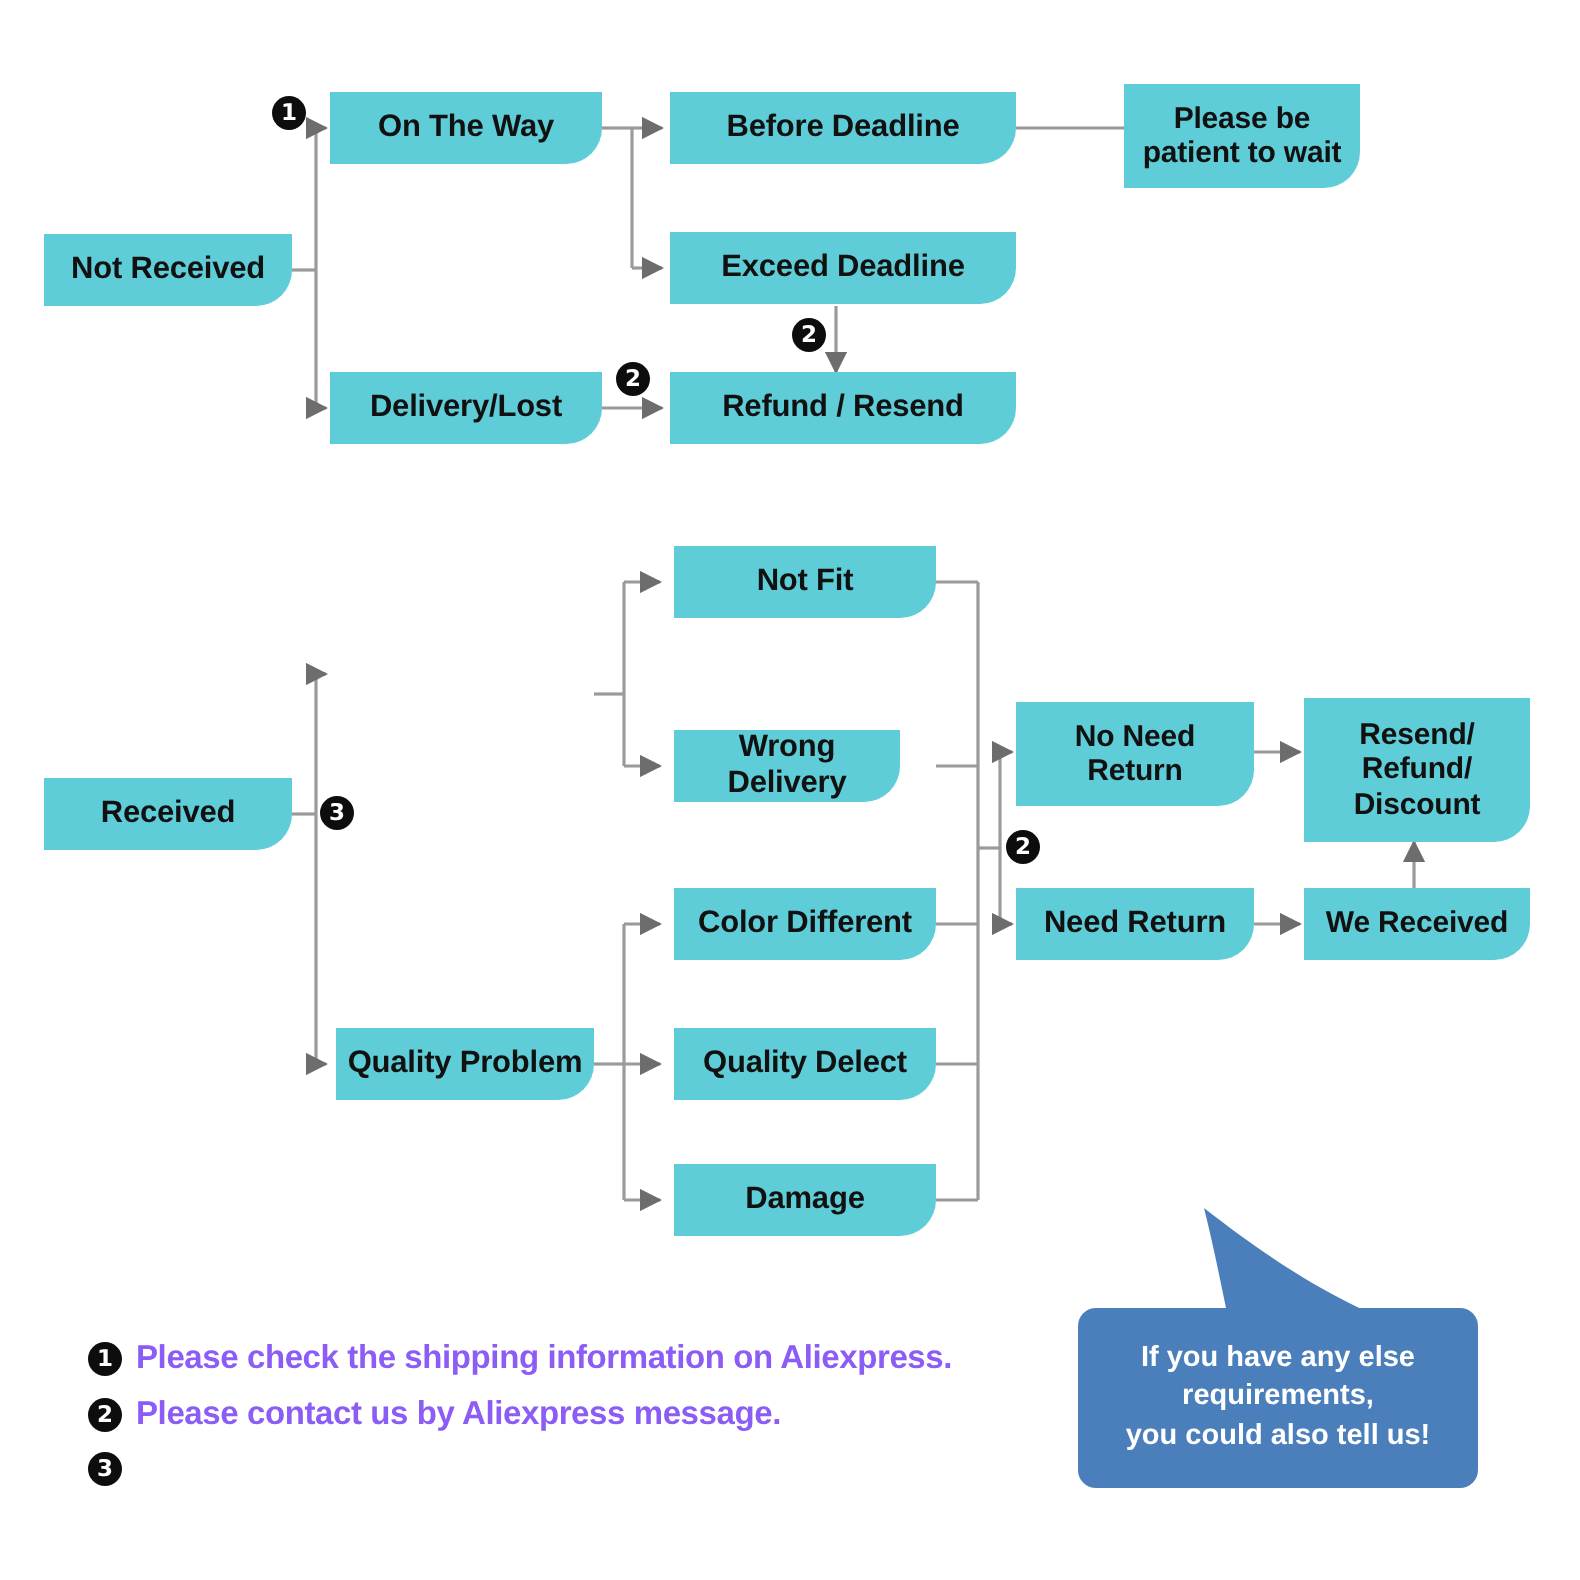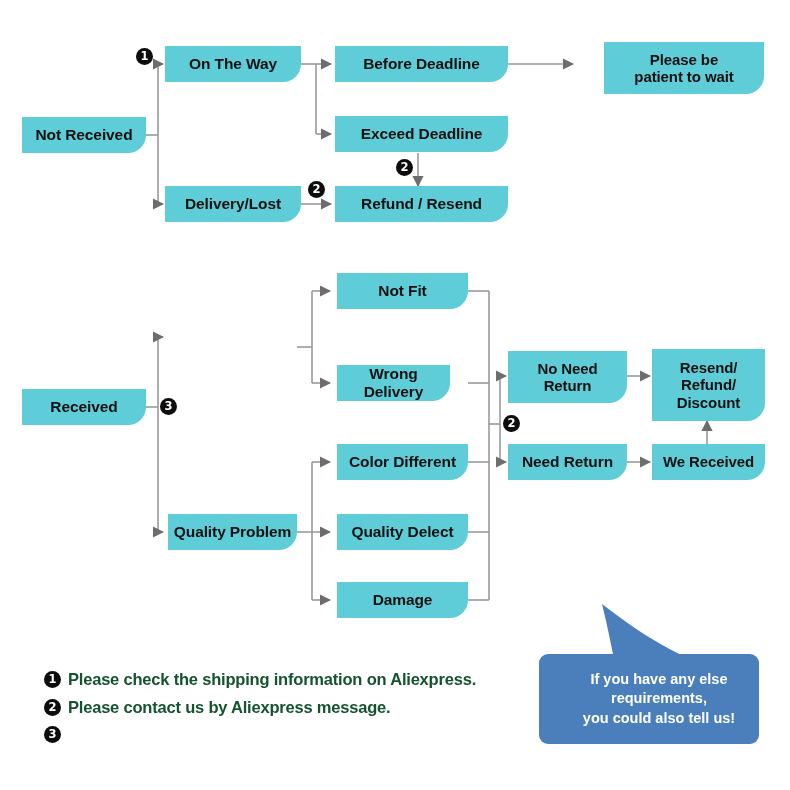--- a/index.html
+++ b/index.html
@@ -84,21 +84,21 @@
     font-size: 11.5px;
     font-weight: bold;
     line-height: 17px;
     text-align: center;
     margin-right: 7px;
     font-family: "DejaVu Sans", sans-serif;
   }
   .legend-text {
     font-size: 16.5px;
     font-weight: bold;
-    color: #14532d;
+    color: #8b5cf6;
     letter-spacing: -0.2px;
   }
   
   #bubble-wrap {
     position: absolute;
     left: 512px;
     top: 598px;
     width: 246px;
     height: 152px;
   }
@@ -118,21 +118,20 @@
     border-radius: 9px;
     display: flex;
     align-items: center;
     justify-content: center;
     text-align: center;
     color: #ffffff;
     font-size: 14.5px;
     font-weight: bold;
     line-height: 1.32;
     white-space: pre-line;
-    padding-left: 20px;
   }
 </style>
 </head>
 <body>
 
 <div id="stage">
 
   <svg id="wires" viewBox="0 0 790 790" xmlns="http://www.w3.org/2000/svg">
     <defs>
       <marker id="ah" viewBox="0 0 10 10" refX="9" refY="5" markerWidth="7" markerHeight="7" orient="auto-start-reverse">
@@ -198,21 +197,21 @@
   <div class="node" style="left:22px; top:117px; width:124px; height:36px;">Not Received</div>
 
   <div class="node" style="left:165px; top:46px; width:136px; height:36px;">On The Way</div>
 
   <div class="node" style="left:165px; top:186px; width:136px; height:36px;">Delivery/Lost</div>
 
   <div class="node" style="left:335px; top:46px; width:173px; height:36px;">Before Deadline</div>
 
   <div class="node" style="left:335px; top:116px; width:173px; height:36px;">Exceed Deadline</div>
 
-  <div class="node tall" style="left:604px; top:42px; width:160px; height:52px;">Please be
+  <div class="node tall" style="left:562px; top:42px; width:118px; height:52px;">Please be
 patient to wait</div>
 
   <div class="node" style="left:335px; top:186px; width:173px; height:36px;">Refund / Resend</div>
 
   <div class="node" style="left:22px; top:389px; width:124px; height:36px;">Received</div>
 
 
   <div class="node" style="left:168px; top:514px; width:129px; height:36px;">Quality Problem</div>
 
   <div class="node" style="left:337px; top:273px; width:131px; height:36px;">Not Fit</div>

